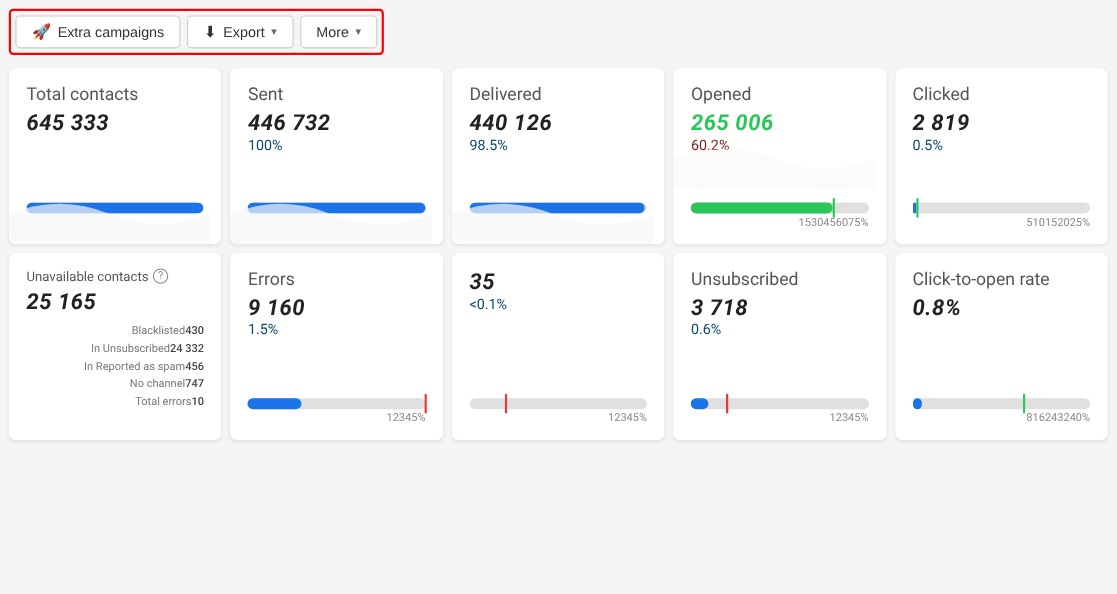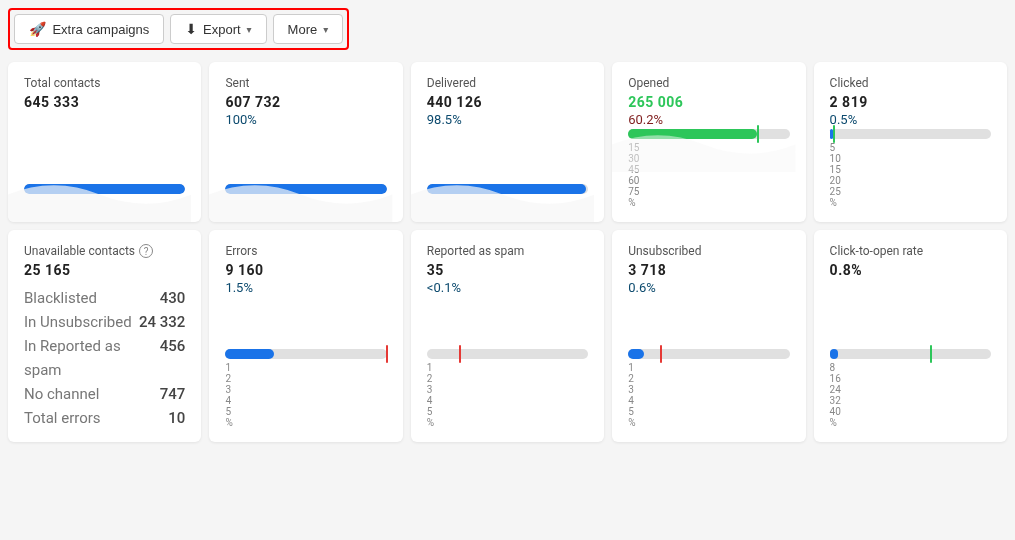--- a/index.html
+++ b/index.html
@@ -47,30 +47,31 @@
     .card {
       background: #fff;
       border-radius: 6px;
       padding: 14px 16px 12px;
       box-shadow: 0 1px 3px rgba(0,0,0,0.08);
       min-height: 160px;
       position: relative;
       overflow: hidden;
     }
     .card-label {
-      font-size: 12px;
+      font-size: 16px;
       color: #555;
       margin-bottom: 4px;
     }
     .card-value {
-      font-size: 14px;
+      font-size: 20px;
       font-weight: 700;
       color: #222;
       letter-spacing: 0.5px;
       margin-bottom: 2px;
+      font-style: italic;
     }
     .card-value.green { color: #2dc65a; }
     .card-pct {
       font-size: 13px;
       color: #0c4a6e;
       margin-bottom: 8px;
     }
     .card-pct.green { color: #7f1d1d; }
 
     
@@ -102,21 +103,20 @@
       width: 2px;
       height: 18px;
       border-radius: 1px;
     }
     .gauge-labels {
       display: flex;
       justify-content: flex-end;
       margin-top: 3px;
       font-size: 10px;
       color: #888;
-      flex-direction: column;
     }
 
     
     .unavail-card {
       min-height: 170px;
     }
     .unavail-title {
       display: flex;
       align-items: flex-start;
       gap: 4px;
@@ -134,22 +134,22 @@
       justify-content: center;
       font-size: 10px;
       color: #888;
       cursor: pointer;
     }
     .unavail-rows {
       margin-top: 8px;
     }
     .unavail-row {
       display: flex;
-      justify-content: space-between;
-      font-size: 15px;
+      justify-content: flex-end;
+      font-size: 10px;
       color: #777;
       line-height: 1.6;
     }
     .unavail-row span:last-child {
       color: #444;
       font-weight: 500;
     }
 
     
     .card-wave {
@@ -190,21 +190,21 @@
         <div class="simple-bar-fill" style="width:100%;background:#1a73e8;"></div>
       </div>
     </div>
     <svg class="card-wave" viewBox="0 0 200 60" preserveAspectRatio="none">
       <path d="M0,30 Q50,10 100,30 Q150,50 200,30 L200,60 L0,60 Z" fill="#f7f7f7" opacity="0.7"></path>
     </svg>
   </div>
 
   <div class="card">
     <div class="card-label">Sent</div>
-    <div class="card-value">607 732</div>
+    <div class="card-value">446 732</div>
     <div class="card-pct">100%</div>
     <div style="position:absolute;bottom:28px;left:16px;right:16px;">
       <div class="simple-bar-wrap">
         <div class="simple-bar-fill" style="width:100%;background:#1a73e8;"></div>
       </div>
     </div>
     <svg class="card-wave" viewBox="0 0 200 60" preserveAspectRatio="none">
       <path d="M0,30 Q50,10 100,30 Q150,50 200,30 L200,60 L0,60 Z" fill="#f7f7f7" opacity="0.7"></path>
     </svg>
   </div>
@@ -310,21 +310,20 @@
         <span>2</span>
         <span>3</span>
         <span>4</span>
         <span>5</span>
         <span>%</span>
       </div>
     </div>
   </div>
 
   <div class="card">
-    <div class="card-label">Reported as spam</div>
     <div class="card-value">35</div>
     <div class="card-pct">&lt;0.1%</div>
     <div style="position:absolute;bottom:14px;left:16px;right:16px;">
       <div class="gauge-track">
         <div class="gauge-fill" style="width:0%;background:#e0e0e0;"></div>
         <div class="gauge-marker" style="left:20%;background:#e53935;"></div>
       </div>
       <div class="gauge-labels">
         <span>1</span>
         <span>2</span>

